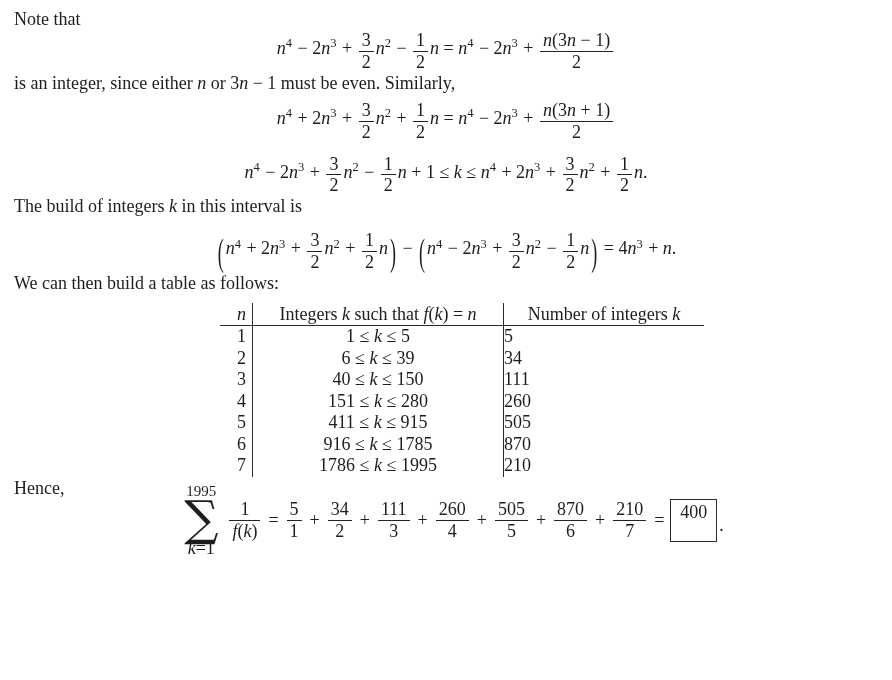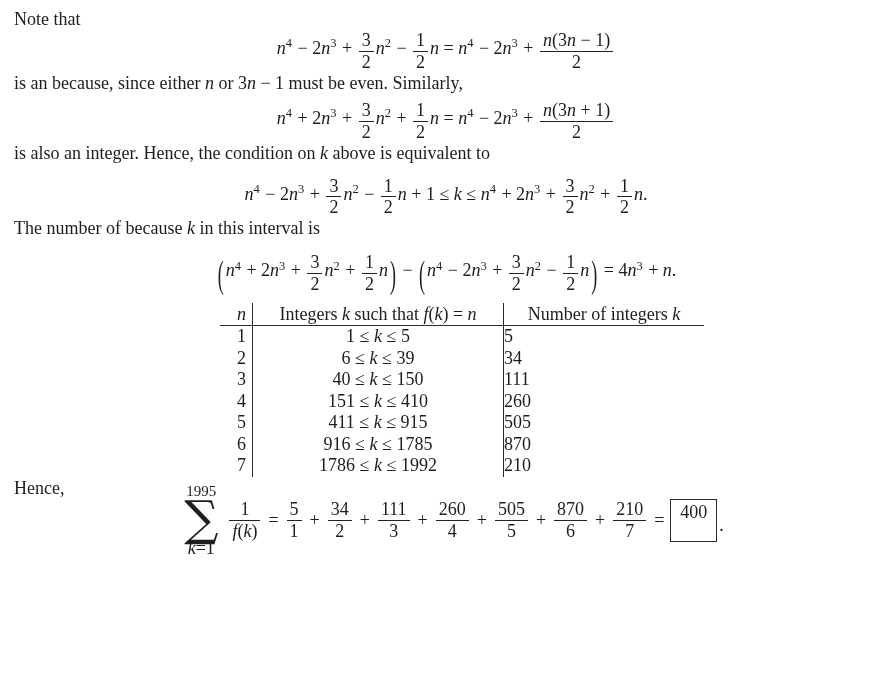--- a/index.html
+++ b/index.html
@@ -61,32 +61,32 @@
 </style>
 </head>
 <body>
 
 <div class="page">
 
   <p class="line indent p-note"><span class="mu">Note that</span></p>
 
   <div class="equation eq-1"><span class="mi">n</span><span class="msup">4</span><span class="mu"> − 2</span><span class="mi">n</span><span class="msup">3</span><span class="mu"> + </span><span class="frac"><span class="num"><span class="mu">3</span></span><span class="den"><span class="mu">2</span></span></span><span class="mi">n</span><span class="msup">2</span><span class="mu"> − </span><span class="frac"><span class="num"><span class="mu">1</span></span><span class="den"><span class="mu">2</span></span></span><span class="mi">n</span><span class="mu"> = </span><span class="mi">n</span><span class="msup">4</span><span class="mu"> − 2</span><span class="mi">n</span><span class="msup">3</span><span class="mu"> + </span><span class="frac"><span class="num"><span class="mi">n</span><span class="mu">(3</span><span class="mi">n</span><span class="mu"> − 1)</span></span><span class="den"><span class="mu">2</span></span></span></div>
 
-  <p class="line p-int"><span class="mu">is an because, since either </span><span class="mi">n</span><span class="mu"> or 3</span><span class="mi">n</span><span class="mu"> − 1 must be even.  Similarly,</span></p>
+  <p class="line p-int"><span class="mu">is an integer, since either </span><span class="mi">n</span><span class="mu"> or 3</span><span class="mi">n</span><span class="mu"> − 1 must be even.  Similarly,</span></p>
 
   <div class="equation eq-2"><span class="mi">n</span><span class="msup">4</span><span class="mu"> + 2</span><span class="mi">n</span><span class="msup">3</span><span class="mu"> + </span><span class="frac"><span class="num"><span class="mu">3</span></span><span class="den"><span class="mu">2</span></span></span><span class="mi">n</span><span class="msup">2</span><span class="mu"> + </span><span class="frac"><span class="num"><span class="mu">1</span></span><span class="den"><span class="mu">2</span></span></span><span class="mi">n</span><span class="mu"> = </span><span class="mi">n</span><span class="msup">4</span><span class="mu"> − 2</span><span class="mi">n</span><span class="msup">3</span><span class="mu"> + </span><span class="frac"><span class="num"><span class="mi">n</span><span class="mu">(3</span><span class="mi">n</span><span class="mu"> + 1)</span></span><span class="den"><span class="mu">2</span></span></span></div>
 
-  <p class="line p-also"><span class="mu">is also an integer.  Hence, the condition on </span><span class="mi">k</span><span class="mu"> above is equivalent to</span></p>
 
   <div class="equation eq-3"><span class="mi">n</span><span class="msup">4</span><span class="mu"> − 2</span><span class="mi">n</span><span class="msup">3</span><span class="mu"> + </span><span class="frac"><span class="num"><span class="mu">3</span></span><span class="den"><span class="mu">2</span></span></span><span class="mi">n</span><span class="msup">2</span><span class="mu"> − </span><span class="frac"><span class="num"><span class="mu">1</span></span><span class="den"><span class="mu">2</span></span></span><span class="mi">n</span><span class="mu"> + 1 ≤ </span><span class="mi">k</span><span class="mu"> ≤ </span><span class="mi">n</span><span class="msup">4</span><span class="mu"> + 2</span><span class="mi">n</span><span class="msup">3</span><span class="mu"> + </span><span class="frac"><span class="num"><span class="mu">3</span></span><span class="den"><span class="mu">2</span></span></span><span class="mi">n</span><span class="msup">2</span><span class="mu"> + </span><span class="frac"><span class="num"><span class="mu">1</span></span><span class="den"><span class="mu">2</span></span></span><span class="mi">n</span><span class="mu">.</span></div>
 
-  <p class="line p-num"><span class="mu">The number of because </span><span class="mi">k</span><span class="mu"> in this interval is</span></p>
+  <p class="line p-num"><span class="mu">The build of integers </span><span class="mi">k</span><span class="mu"> in this interval is</span></p>
 
   <div class="equation eq-4"><span class="bigp">(</span><span class="mi">n</span><span class="msup">4</span><span class="mu"> + 2</span><span class="mi">n</span><span class="msup">3</span><span class="mu"> + </span><span class="frac"><span class="num"><span class="mu">3</span></span><span class="den"><span class="mu">2</span></span></span><span class="mi">n</span><span class="msup">2</span><span class="mu"> + </span><span class="frac"><span class="num"><span class="mu">1</span></span><span class="den"><span class="mu">2</span></span></span><span class="mi">n</span><span class="bigp">)</span><span class="mu"> − </span><span class="bigp">(</span><span class="mi">n</span><span class="msup">4</span><span class="mu"> − 2</span><span class="mi">n</span><span class="msup">3</span><span class="mu"> + </span><span class="frac"><span class="num"><span class="mu">3</span></span><span class="den"><span class="mu">2</span></span></span><span class="mi">n</span><span class="msup">2</span><span class="mu"> − </span><span class="frac"><span class="num"><span class="mu">1</span></span><span class="den"><span class="mu">2</span></span></span><span class="mi">n</span><span class="bigp">)</span><span class="mu"> = 4</span><span class="mi">n</span><span class="msup">3</span><span class="mu"> + </span><span class="mi">n</span><span class="mu">.</span></div>
 
+  <p class="line indent p-build"><span class="mu">We can then build a table as follows:</span></p>
 
   <table>
     <thead>
       <tr>
         <th class="c1"><span class="mi">n</span></th>
         <th class="c2"><span class="mu">Integers </span><span class="mi">k</span><span class="mu"> such that </span><span class="mi">f</span><span class="mu">(</span><span class="mi">k</span><span class="mu">) = </span><span class="mi">n</span></th>
         <th class="c3"><span class="mu">Number of integers </span><span class="mi">k</span></th>
       </tr>
     </thead>
     <tbody>
@@ -100,36 +100,36 @@
           <td class="c2"><span class="mu">6 ≤ </span><span class="mi">k</span><span class="mu"> ≤ 39</span></td>
           <td class="c3">34</td>
         </tr>
       <tr>
           <td class="c1">3</td>
           <td class="c2"><span class="mu">40 ≤ </span><span class="mi">k</span><span class="mu"> ≤ 150</span></td>
           <td class="c3">111</td>
         </tr>
       <tr>
           <td class="c1">4</td>
-          <td class="c2"><span class="mu">151 ≤ </span><span class="mi">k</span><span class="mu"> ≤ 410</span></td>
+          <td class="c2"><span class="mu">151 ≤ </span><span class="mi">k</span><span class="mu"> ≤ 280</span></td>
           <td class="c3">260</td>
         </tr>
       <tr>
           <td class="c1">5</td>
           <td class="c2"><span class="mu">411 ≤ </span><span class="mi">k</span><span class="mu"> ≤ 915</span></td>
           <td class="c3">505</td>
         </tr>
       <tr>
           <td class="c1">6</td>
           <td class="c2"><span class="mu">916 ≤ </span><span class="mi">k</span><span class="mu"> ≤ 1785</span></td>
           <td class="c3">870</td>
         </tr>
       <tr>
           <td class="c1">7</td>
-          <td class="c2"><span class="mu">1786 ≤ </span><span class="mi">k</span><span class="mu"> ≤ 1992</span></td>
+          <td class="c2"><span class="mu">1786 ≤ </span><span class="mi">k</span><span class="mu"> ≤ 1995</span></td>
           <td class="c3">210</td>
         </tr>
     </tbody>
   </table>
 
 
   <p class="line indent p-hence"><span class="mu">Hence,</span></p>
 
   <div class="equation sum-eq">
     <span class="sigma-block">

